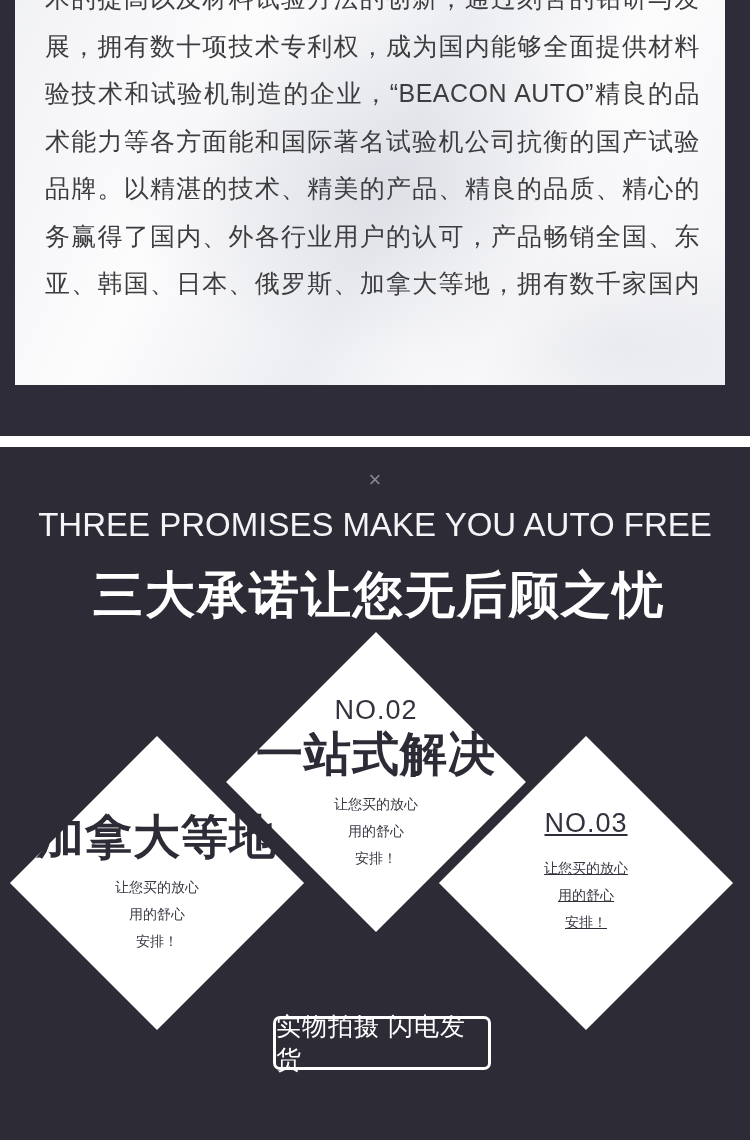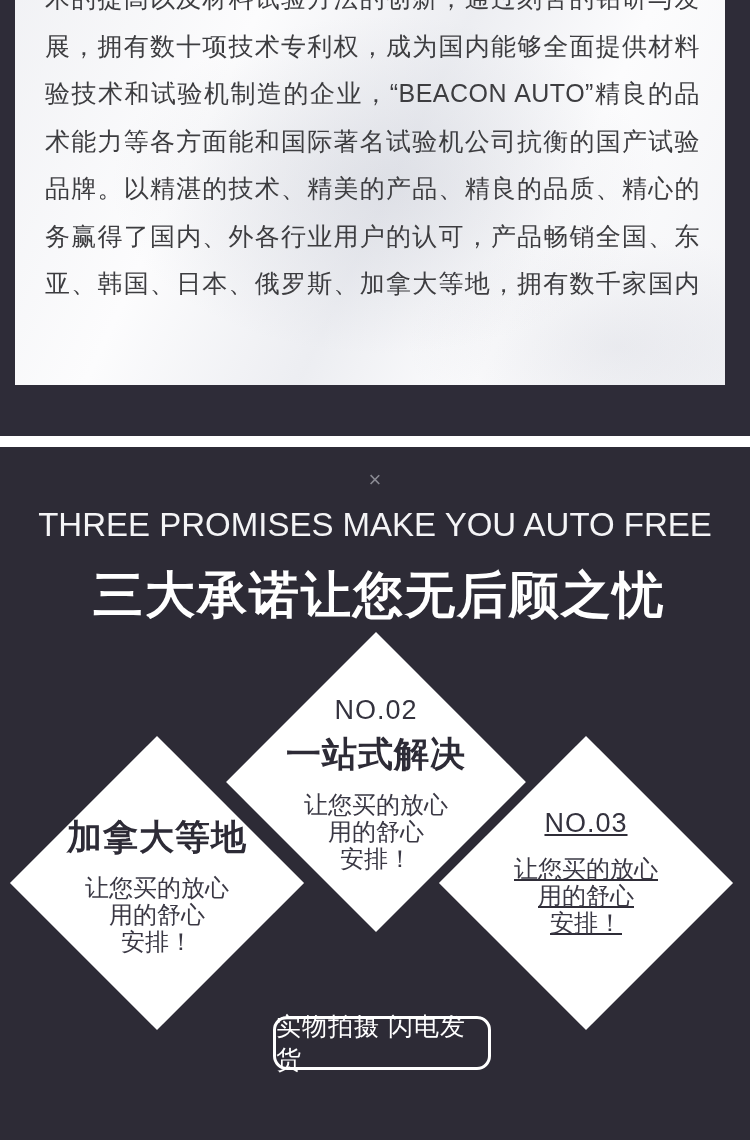--- a/index.html
+++ b/index.html
@@ -123,40 +123,40 @@
   .diamond-content.c3 { left: 446px; top: 361px; text-decoration: underline; }
 
   .d-number {
     font-size: 27px;
     letter-spacing: 1px;
     line-height: 30px;
     color: #34323e;
   }
   .d-title {
     margin-top: 9px;
-    font-size: 35px;
+    font-size: 47px;
     font-weight: 700;
     letter-spacing: 1px;
     line-height: 40px;
     color: #2d2b36;
   }
   .d-sub {
     margin-top: 17px;
-    font-size: 24px;
+    font-size: 14px;
     line-height: 27px;
     color: #3a3844;
   }
 
   .shipping-badge {
     position: absolute;
     left: 273px; top: 569px;
     width: 218px; height: 54px;
     box-sizing: border-box;
     border: 3px solid #ffffff;
-    border-radius: 14px;
+    border-radius: 7px;
     display: flex;
     align-items: center;
     justify-content: center;
     color: #ffffff;
     font-size: 25px;
     letter-spacing: 1px;
   }
 </style>
 </head>
 <body>

